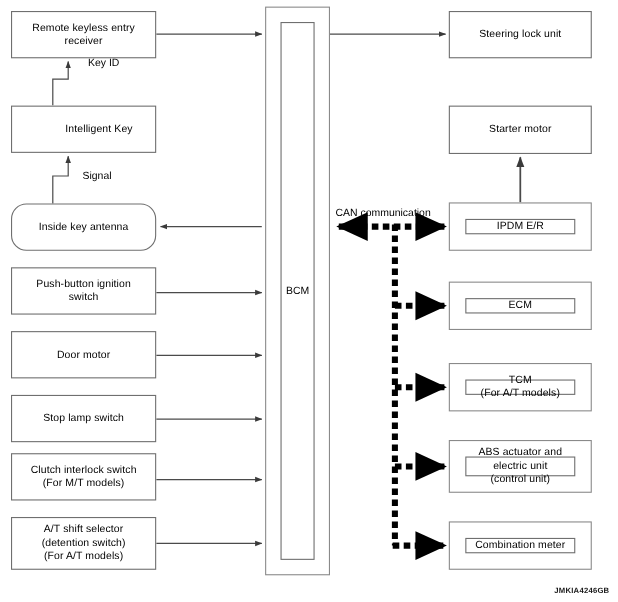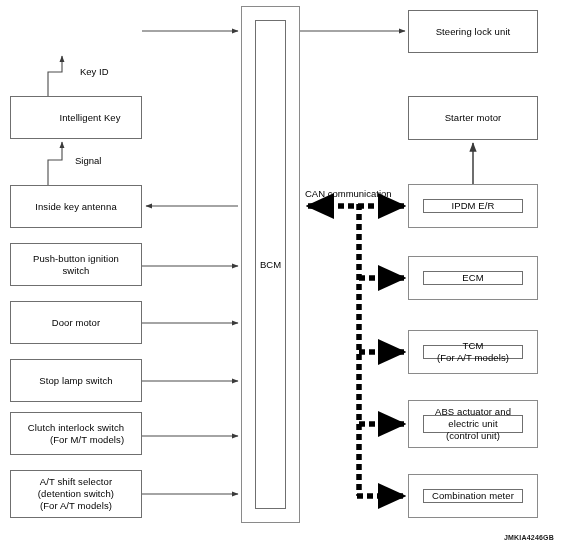--- a/index.html
+++ b/index.html
@@ -173,43 +173,47 @@
       <line x1="359" y1="352" x2="404" y2="352" stroke="#000000" stroke-width="5.5" stroke-dasharray="6 4" marker-end="url(#arrow-can)"></line>
     </g>
     <g>
       <line x1="359" y1="424" x2="404" y2="424" stroke="#000000" stroke-width="5.5" stroke-dasharray="6 4" marker-end="url(#arrow-can)"></line>
     </g>
     <g>
       <line x1="357" y1="496" x2="404" y2="496" stroke="#000000" stroke-width="5.5" stroke-dasharray="6 4" marker-end="url(#arrow-can)"></line>
     </g>
   </svg>
 
+  <div class="node-box" style="left:10px; top:10px; width:132px; height:43px;">
+    <span class="node-label">Remote keyless entry
+receiver</span>
+  </div>
 
   <div class="node-box" style="left:10px; top:96px; width:132px; height:43px;padding-left:28px;">
     <span class="node-label">Intelligent Key</span>
   </div>
 
-  <div class="node-box" style="left:10px; top:185px; width:132px; height:43px;">
+  <div class="node-box" style="left:10px; top:185px; width:132px; height:43px;border-radius:14px;">
     <span class="node-label">Inside key antenna</span>
   </div>
 
   <div class="node-box" style="left:10px; top:243px; width:132px; height:43px;">
     <span class="node-label">Push-button ignition
 switch</span>
   </div>
 
   <div class="node-box" style="left:10px; top:301px; width:132px; height:43px;">
     <span class="node-label">Door motor</span>
   </div>
 
   <div class="node-box" style="left:10px; top:359px; width:132px; height:43px;text-align:right;">
     <span class="node-label">Stop lamp switch</span>
   </div>
 
-  <div class="node-box" style="left:10px; top:412px; width:132px; height:43px;text-align:right;">
+  <div class="node-box" style="left:10px; top:412px; width:132px; height:43px;">
     <span class="node-label">Clutch interlock switch
 (For M/T models)</span>
   </div>
 
   <div class="node-box" style="left:10px; top:470px; width:132px; height:48px;">
     <span class="node-label">A/T shift selector
 (detention switch)
 (For A/T models)</span>
   </div>
 
@@ -253,21 +257,21 @@
 (control unit)</span>
     </div>
   </div>
 
   <div class="node-box double" style="left:408px; top:474px; width:130px; height:44px;">
     <div class="inner-frame">
       <span class="node-label">Combination meter</span>
     </div>
   </div>
 
-  <div class="edge-label" style="left:68px; top:66px;padding-left:12px;">Key ID</div>
+  <div class="edge-label" style="left:68px; top:52px;padding-left:12px;">Key ID</div>
 
   <div class="edge-label" style="left:75px; top:155px;">Signal</div>
 
   <div class="edge-label" style="left:305px; top:188px;">CAN communication</div>
 
   <div id="figure-code">JMKIA4246GB</div>
 
 </div>
 
 </body></html>

